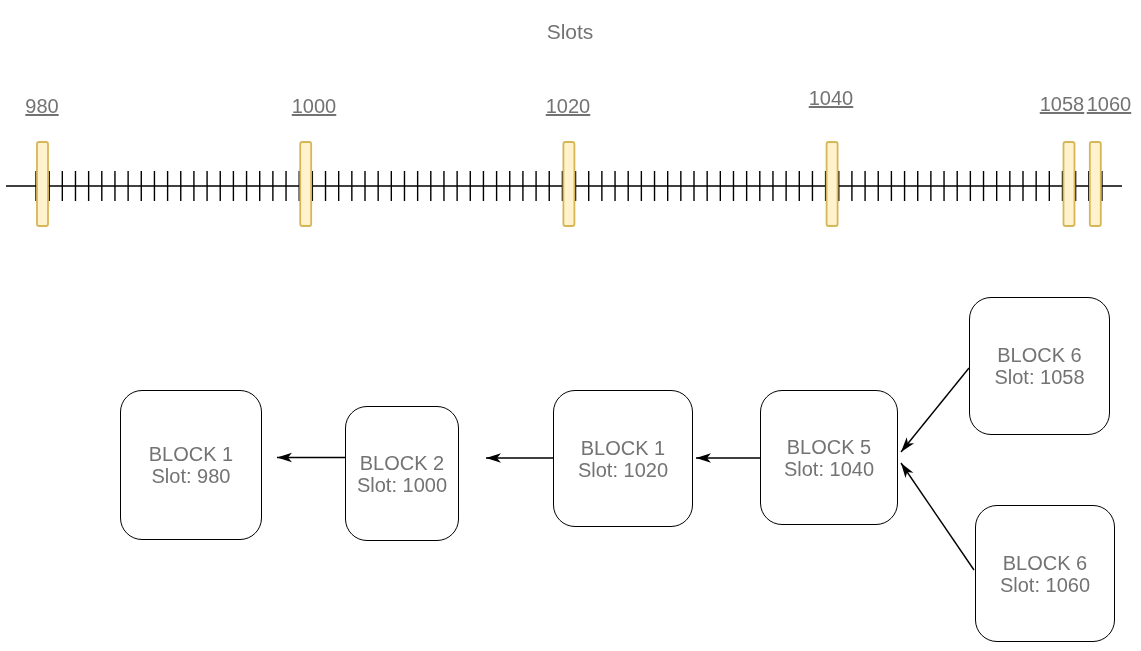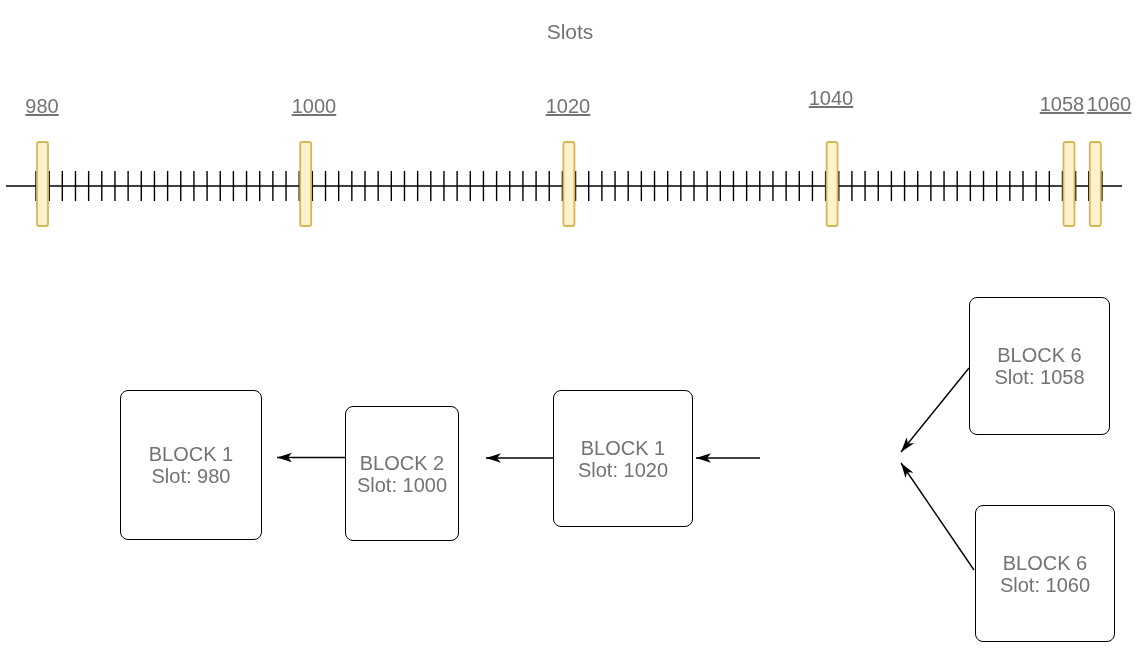--- a/index.html
+++ b/index.html
@@ -29,21 +29,21 @@
   }
   svg.layer {
     position: absolute;
     left: 0;
     top: 0;
   }
   .block {
     position: absolute;
     box-sizing: border-box;
     border: 1.4px solid #000000;
-    border-radius: 8px;
+    border-radius: 22px;
     background: #ffffff;
     display: flex;
     flex-direction: column;
     align-items: center;
     justify-content: center;
     text-align: center;
     font-size: 20px;
     line-height: 22px;
   }
 </style>
@@ -181,20 +181,24 @@
   <div class="block" style="left:345px; top:406px; width:114px; height:135px">
     <div>BLOCK 2</div>
     <div>Slot: 1000</div>
   </div>
 
   <div class="block" style="left:553px; top:390px; width:140px; height:137px">
     <div>BLOCK 1</div>
     <div>Slot: 1020</div>
   </div>
 
+  <div class="block" style="left:760px; top:390px; width:138px; height:135px">
+    <div>BLOCK 5</div>
+    <div>Slot: 1040</div>
+  </div>
 
   <div class="block" style="left:969px; top:297px; width:141px; height:138px">
     <div>BLOCK 6</div>
     <div>Slot: 1058</div>
   </div>
 
   <div class="block" style="left:975px; top:505px; width:140px; height:137px">
     <div>BLOCK 6</div>
     <div>Slot: 1060</div>
   </div>

